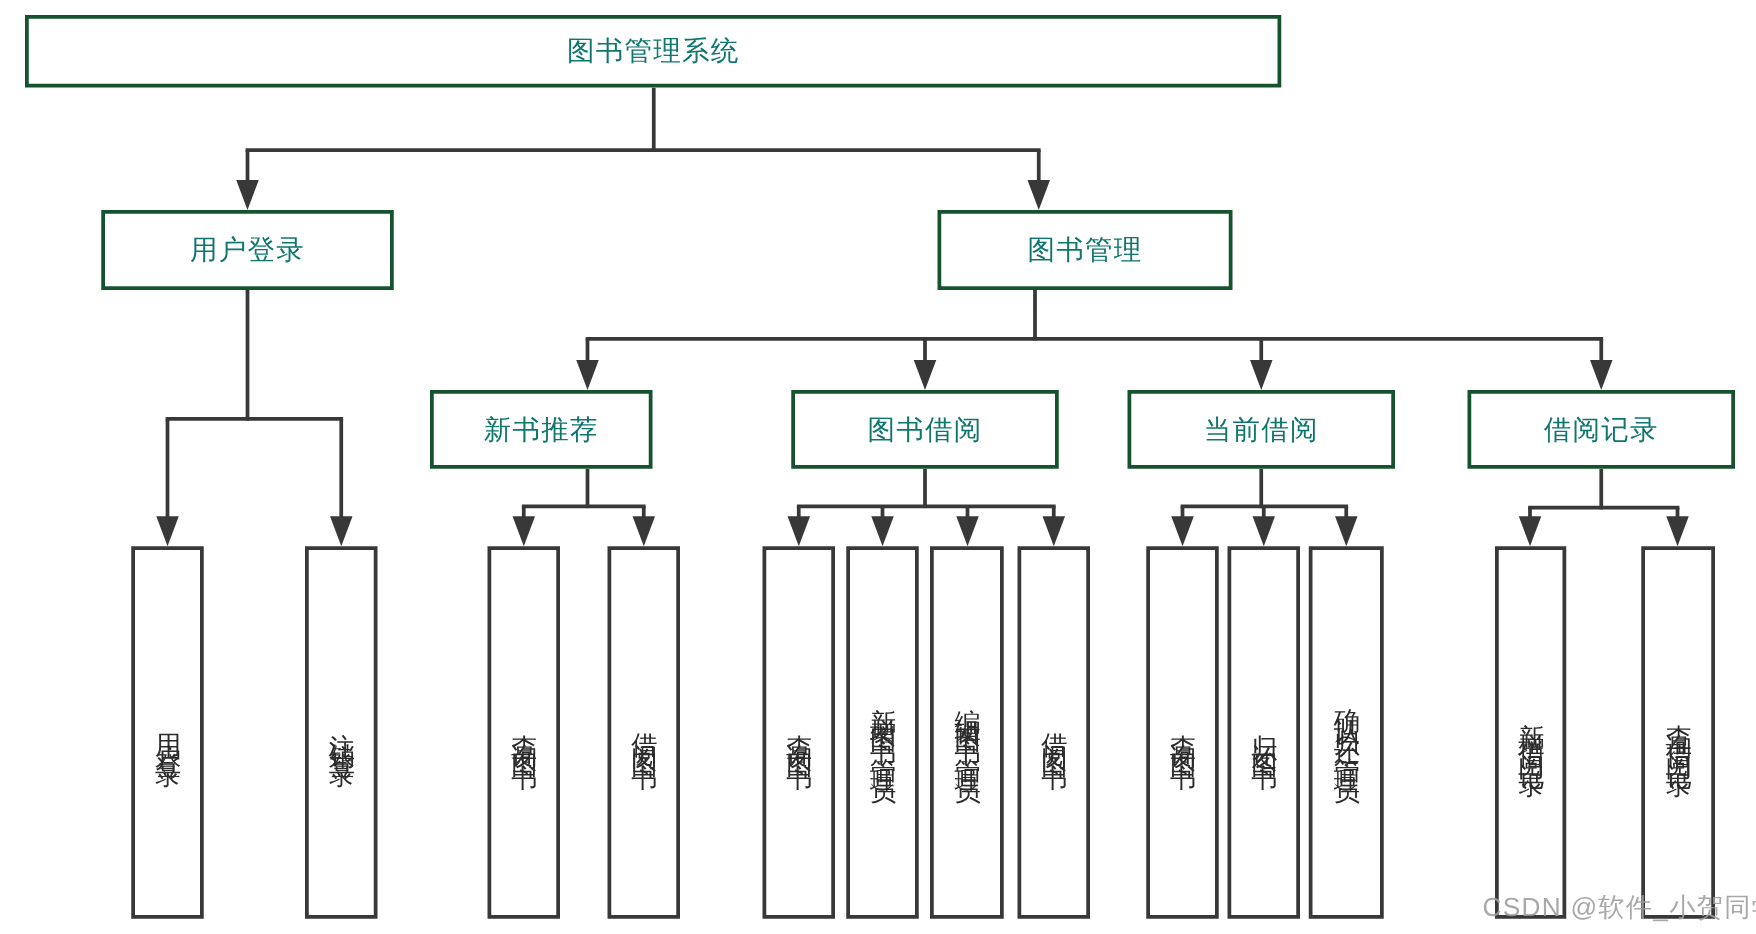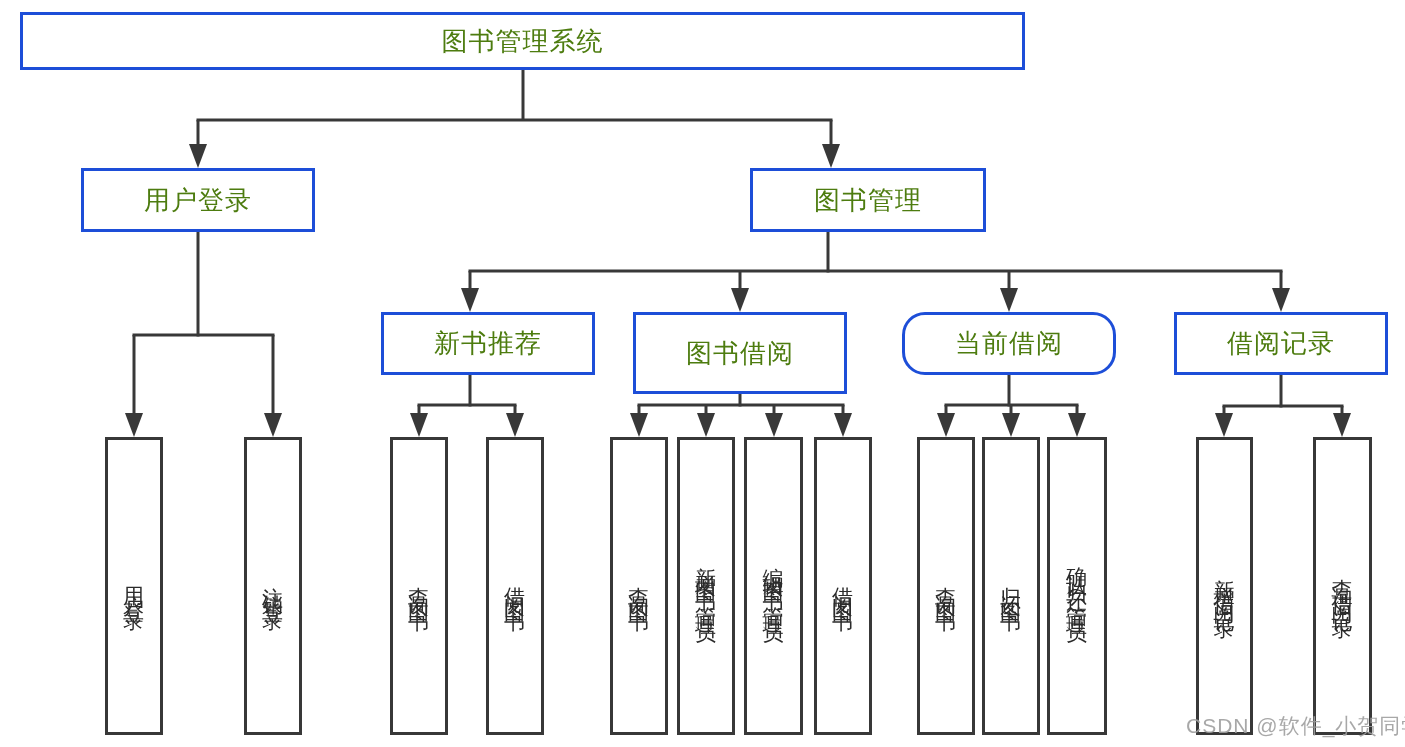--- a/index.html
+++ b/index.html
@@ -7,25 +7,25 @@
     position:relative;
     width:1405px;height:747px;
     background:#ffffff;
     font-family:"Liberation Sans","DejaVu Sans",sans-serif;
     overflow:hidden;
   }
   #connectors{position:absolute;left:0;top:0;}
   .box{
     position:absolute;
     box-sizing:border-box;
-    border:3px solid #1d4ed8;
+    border:3px solid #14532d;
     background:#ffffff;
     display:flex;align-items:center;justify-content:center;
-    color:#4d7c0f;
-    font-size:26px;
+    color:#0f766e;
+    font-size:22px;
     letter-spacing:1px;
     white-space:nowrap;
   }
   .vbox{
     position:absolute;
     box-sizing:border-box;
     border:3px solid #383838;
     background:#ffffff;
     display:flex;align-items:center;justify-content:center;
     color:#2b2b2b;
@@ -117,23 +117,23 @@
       <polygon points="1224,437 1215,413 1233,413"></polygon>
       <polygon points="1342,437 1333,413 1351,413"></polygon>
     </g>
   </svg>
 
   <div class="box" style="left:20px;top:12px;width:1005px;height:58px;">图书管理系统</div>
 
   <div class="box" style="left:81px;top:168px;width:234px;height:64px;">用户登录</div>
   <div class="box" style="left:710px;top:168px;width:236px;height:64px;margin-left:40px;">图书管理</div>
 
-  <div class="box" style="left:381px;top:312px;width:214px;height:63px;">新书推荐</div>
-  <div class="box" style="left:633px;top:312px;width:214px;height:82px;">图书借阅</div>
-  <div class="box" style="left:902px;top:312px;width:214px;height:63px;border-radius:23px;">当前借阅</div>
+  <div class="box" style="left:344px;top:312px;width:178px;height:63px;">新书推荐</div>
+  <div class="box" style="left:633px;top:312px;width:214px;height:63px;">图书借阅</div>
+  <div class="box" style="left:902px;top:312px;width:214px;height:63px;">当前借阅</div>
   <div class="box" style="left:1174px;top:312px;width:214px;height:63px;">借阅记录</div>
 
   <div class="vbox" style="left:105px;top:437px;width:58px;height:298px;">
     <span>用户登录</span>
     </div>
   <div class="vbox" style="left:244px;top:437px;width:58px;height:298px;">
     <span>注销登录</span>
     </div>
 
   <div class="vbox" style="left:390px;top:437px;width:58px;height:298px;">

